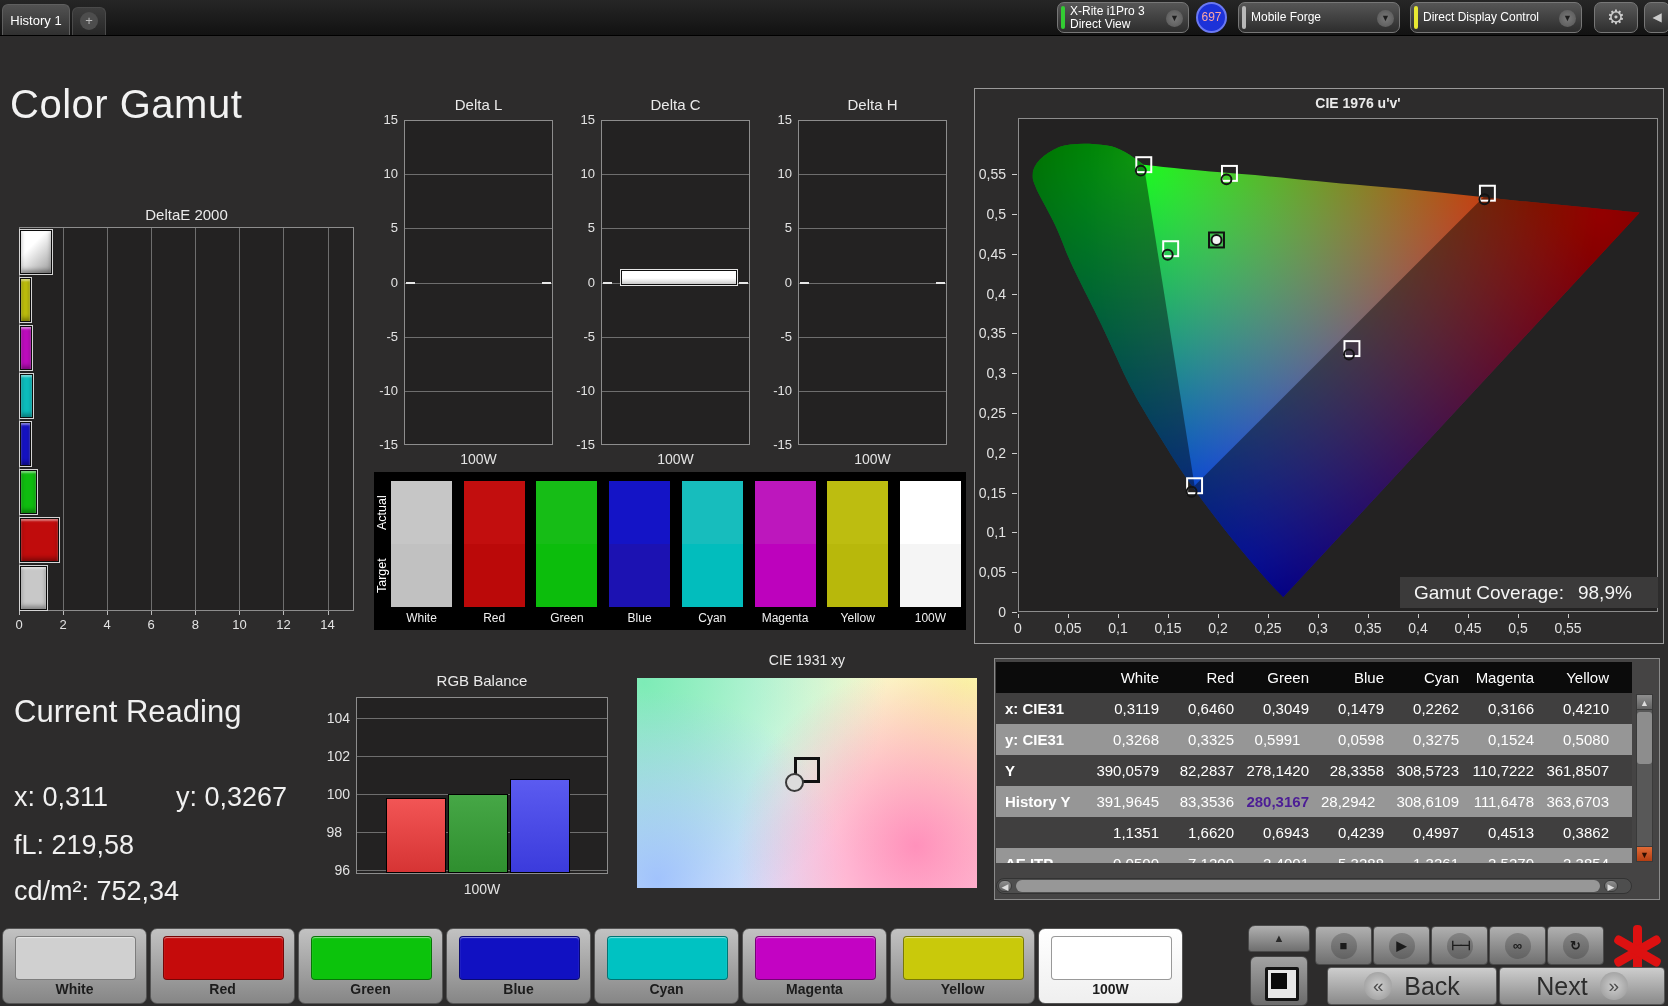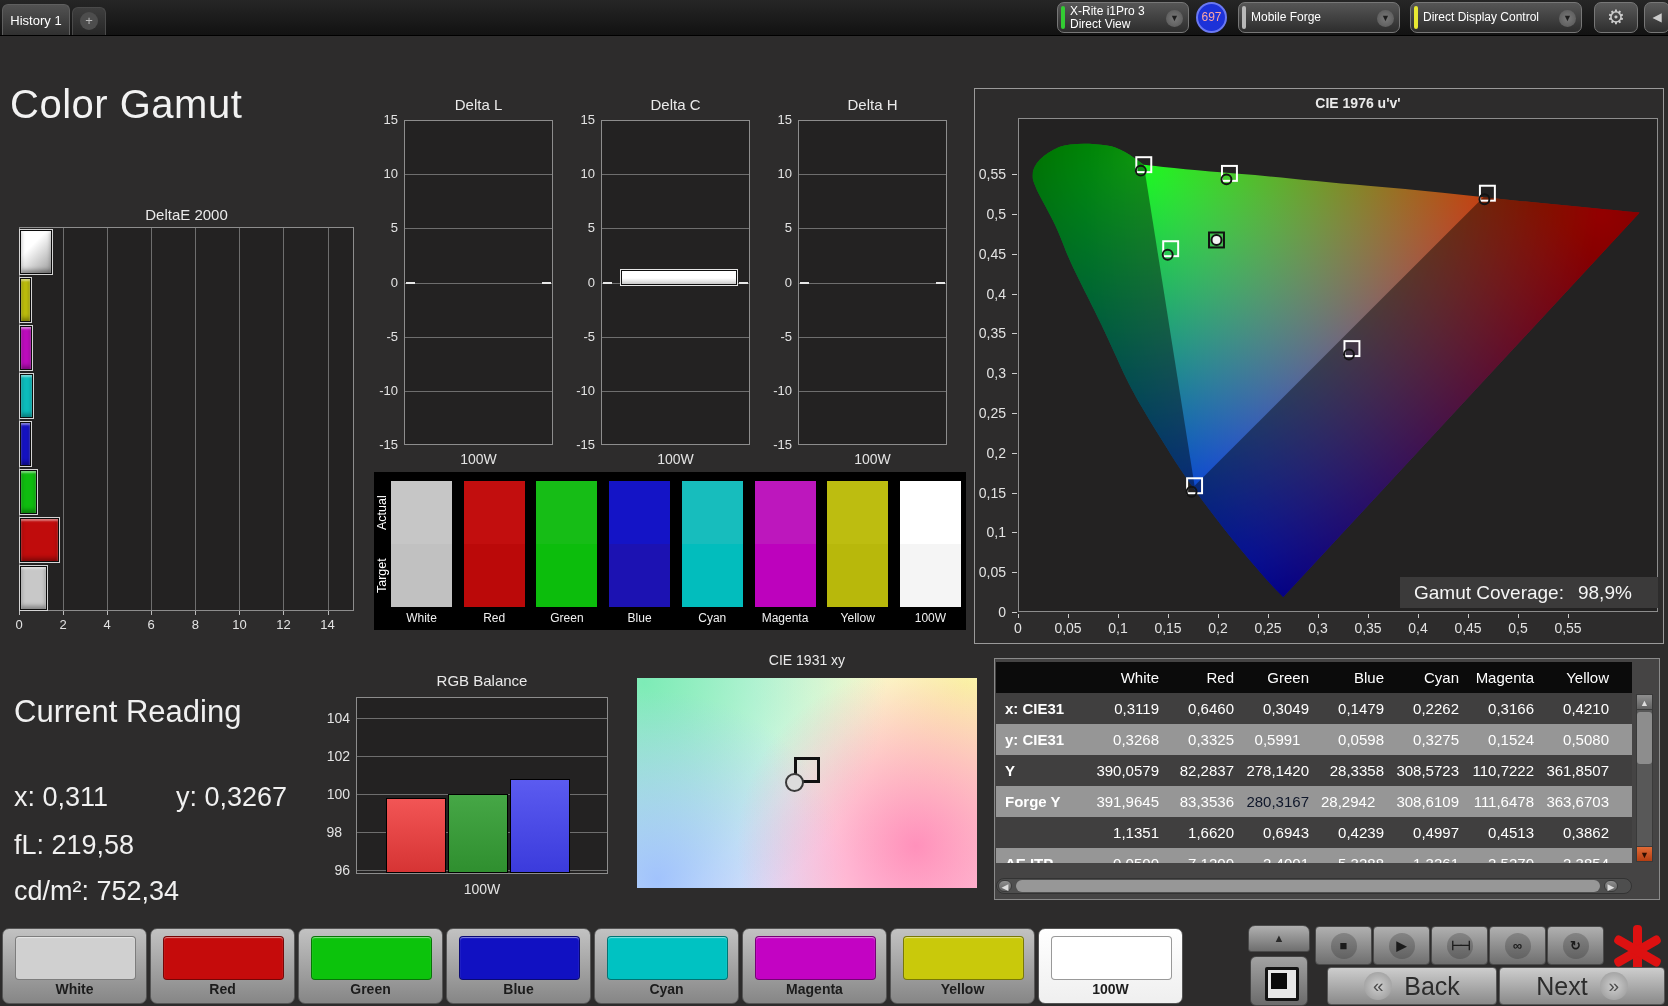--- a/index.html
+++ b/index.html
@@ -391,24 +391,24 @@
       <div class="tbl-cell" style="position: absolute; left: 0px; width: 100px; height: 31px; color: rgb(255, 255, 255); font-weight: 700; font-size: 15px; padding-left: 9px; line-height: 31px;">Y</div>
       <div class="tbl-cell" style="position: absolute; left: 100px; width: 75px; height: 31px; color: rgb(255, 255, 255); font-size: 15px; text-align: right; padding-right: 12px; line-height: 31px;">390,0579</div>
       <div class="tbl-cell" style="position: absolute; left: 175px; width: 75px; height: 31px; color: rgb(255, 255, 255); font-size: 15px; text-align: right; padding-right: 12px; line-height: 31px;">82,2837</div>
       <div class="tbl-cell" style="position: absolute; left: 250px; width: 75px; height: 31px; color: rgb(255, 255, 255); font-size: 15px; text-align: right; padding-right: 12px; line-height: 31px;">278,1420</div>
       <div class="tbl-cell" style="position: absolute; left: 325px; width: 75px; height: 31px; color: rgb(255, 255, 255); font-size: 15px; text-align: right; padding-right: 12px; line-height: 31px;">28,3358</div>
       <div class="tbl-cell" style="position: absolute; left: 400px; width: 75px; height: 31px; color: rgb(255, 255, 255); font-size: 15px; text-align: right; padding-right: 12px; line-height: 31px;">308,5723</div>
       <div class="tbl-cell" style="position: absolute; left: 475px; width: 75px; height: 31px; color: rgb(255, 255, 255); font-size: 15px; text-align: right; padding-right: 12px; line-height: 31px;">110,7222</div>
       <div class="tbl-cell" style="position: absolute; left: 550px; width: 75px; height: 31px; color: rgb(255, 255, 255); font-size: 15px; text-align: right; padding-right: 12px; line-height: 31px;">361,8507</div>
     </div>
     <div style="position: absolute; left: 0px; top: 93px; width: 636px; height: 31px; background: rgb(150, 150, 150);">
-      <div class="tbl-cell" style="position: absolute; left: 0px; width: 100px; height: 31px; color: rgb(255, 255, 255); font-weight: 700; font-size: 15px; padding-left: 9px; line-height: 31px;">Forge Y</div>
+      <div class="tbl-cell" style="position: absolute; left: 0px; width: 100px; height: 31px; color: rgb(255, 255, 255); font-weight: 700; font-size: 15px; padding-left: 9px; line-height: 31px;">History Y</div>
       <div class="tbl-cell" style="position: absolute; left: 100px; width: 75px; height: 31px; color: rgb(255, 255, 255); font-size: 15px; text-align: right; padding-right: 12px; line-height: 31px;">391,9645</div>
       <div class="tbl-cell" style="position: absolute; left: 175px; width: 75px; height: 31px; color: rgb(255, 255, 255); font-size: 15px; text-align: right; padding-right: 12px; line-height: 31px;">83,3536</div>
-      <div class="tbl-cell" style="position: absolute; left: 250px; width: 75px; height: 31px; color: #0f172a; font-size: 15px; text-align: right; padding-right: 12px; line-height: 31px;">280,3167</div>
+      <div class="tbl-cell" style="position: absolute; left: 250px; width: 75px; height: 31px; color: #4c1d95; font-size: 15px; text-align: right; padding-right: 12px; line-height: 31px; font-weight: bold;">280,3167</div>
       <div class="tbl-cell" style="position: absolute; left: 325px; width: 75px; height: 31px; color: rgb(255, 255, 255); font-size: 15px; text-align: left; padding-right: 12px; line-height: 31px;">28,2942</div>
       <div class="tbl-cell" style="position: absolute; left: 400px; width: 75px; height: 31px; color: rgb(255, 255, 255); font-size: 15px; text-align: right; padding-right: 12px; line-height: 31px;">308,6109</div>
       <div class="tbl-cell" style="position: absolute; left: 475px; width: 75px; height: 31px; color: rgb(255, 255, 255); font-size: 15px; text-align: right; padding-right: 12px; line-height: 31px;">111,6478</div>
       <div class="tbl-cell" style="position: absolute; left: 550px; width: 75px; height: 31px; color: rgb(255, 255, 255); font-size: 15px; text-align: right; padding-right: 12px; line-height: 31px;">363,6703</div>
     </div>
     <div style="position: absolute; left: 0px; top: 124px; width: 636px; height: 31px; background: rgb(64, 63, 63);">
       <div class="tbl-cell" style="position: absolute; left: 0px; width: 100px; height: 31px; color: rgb(255, 255, 255); font-weight: 700; font-size: 15px; padding-left: 24px; line-height: 31px; margin-top: 36px;">ΔE 2000</div>
       <div class="tbl-cell" style="position: absolute; left: 100px; width: 75px; height: 31px; color: rgb(255, 255, 255); font-size: 15px; text-align: right; padding-right: 12px; line-height: 31px;">1,1351</div>
       <div class="tbl-cell" style="position: absolute; left: 175px; width: 75px; height: 31px; color: rgb(255, 255, 255); font-size: 15px; text-align: right; padding-right: 12px; line-height: 31px;">1,6620</div>
       <div class="tbl-cell" style="position: absolute; left: 250px; width: 75px; height: 31px; color: rgb(255, 255, 255); font-size: 15px; text-align: right; padding-right: 12px; line-height: 31px;">0,6943</div>

